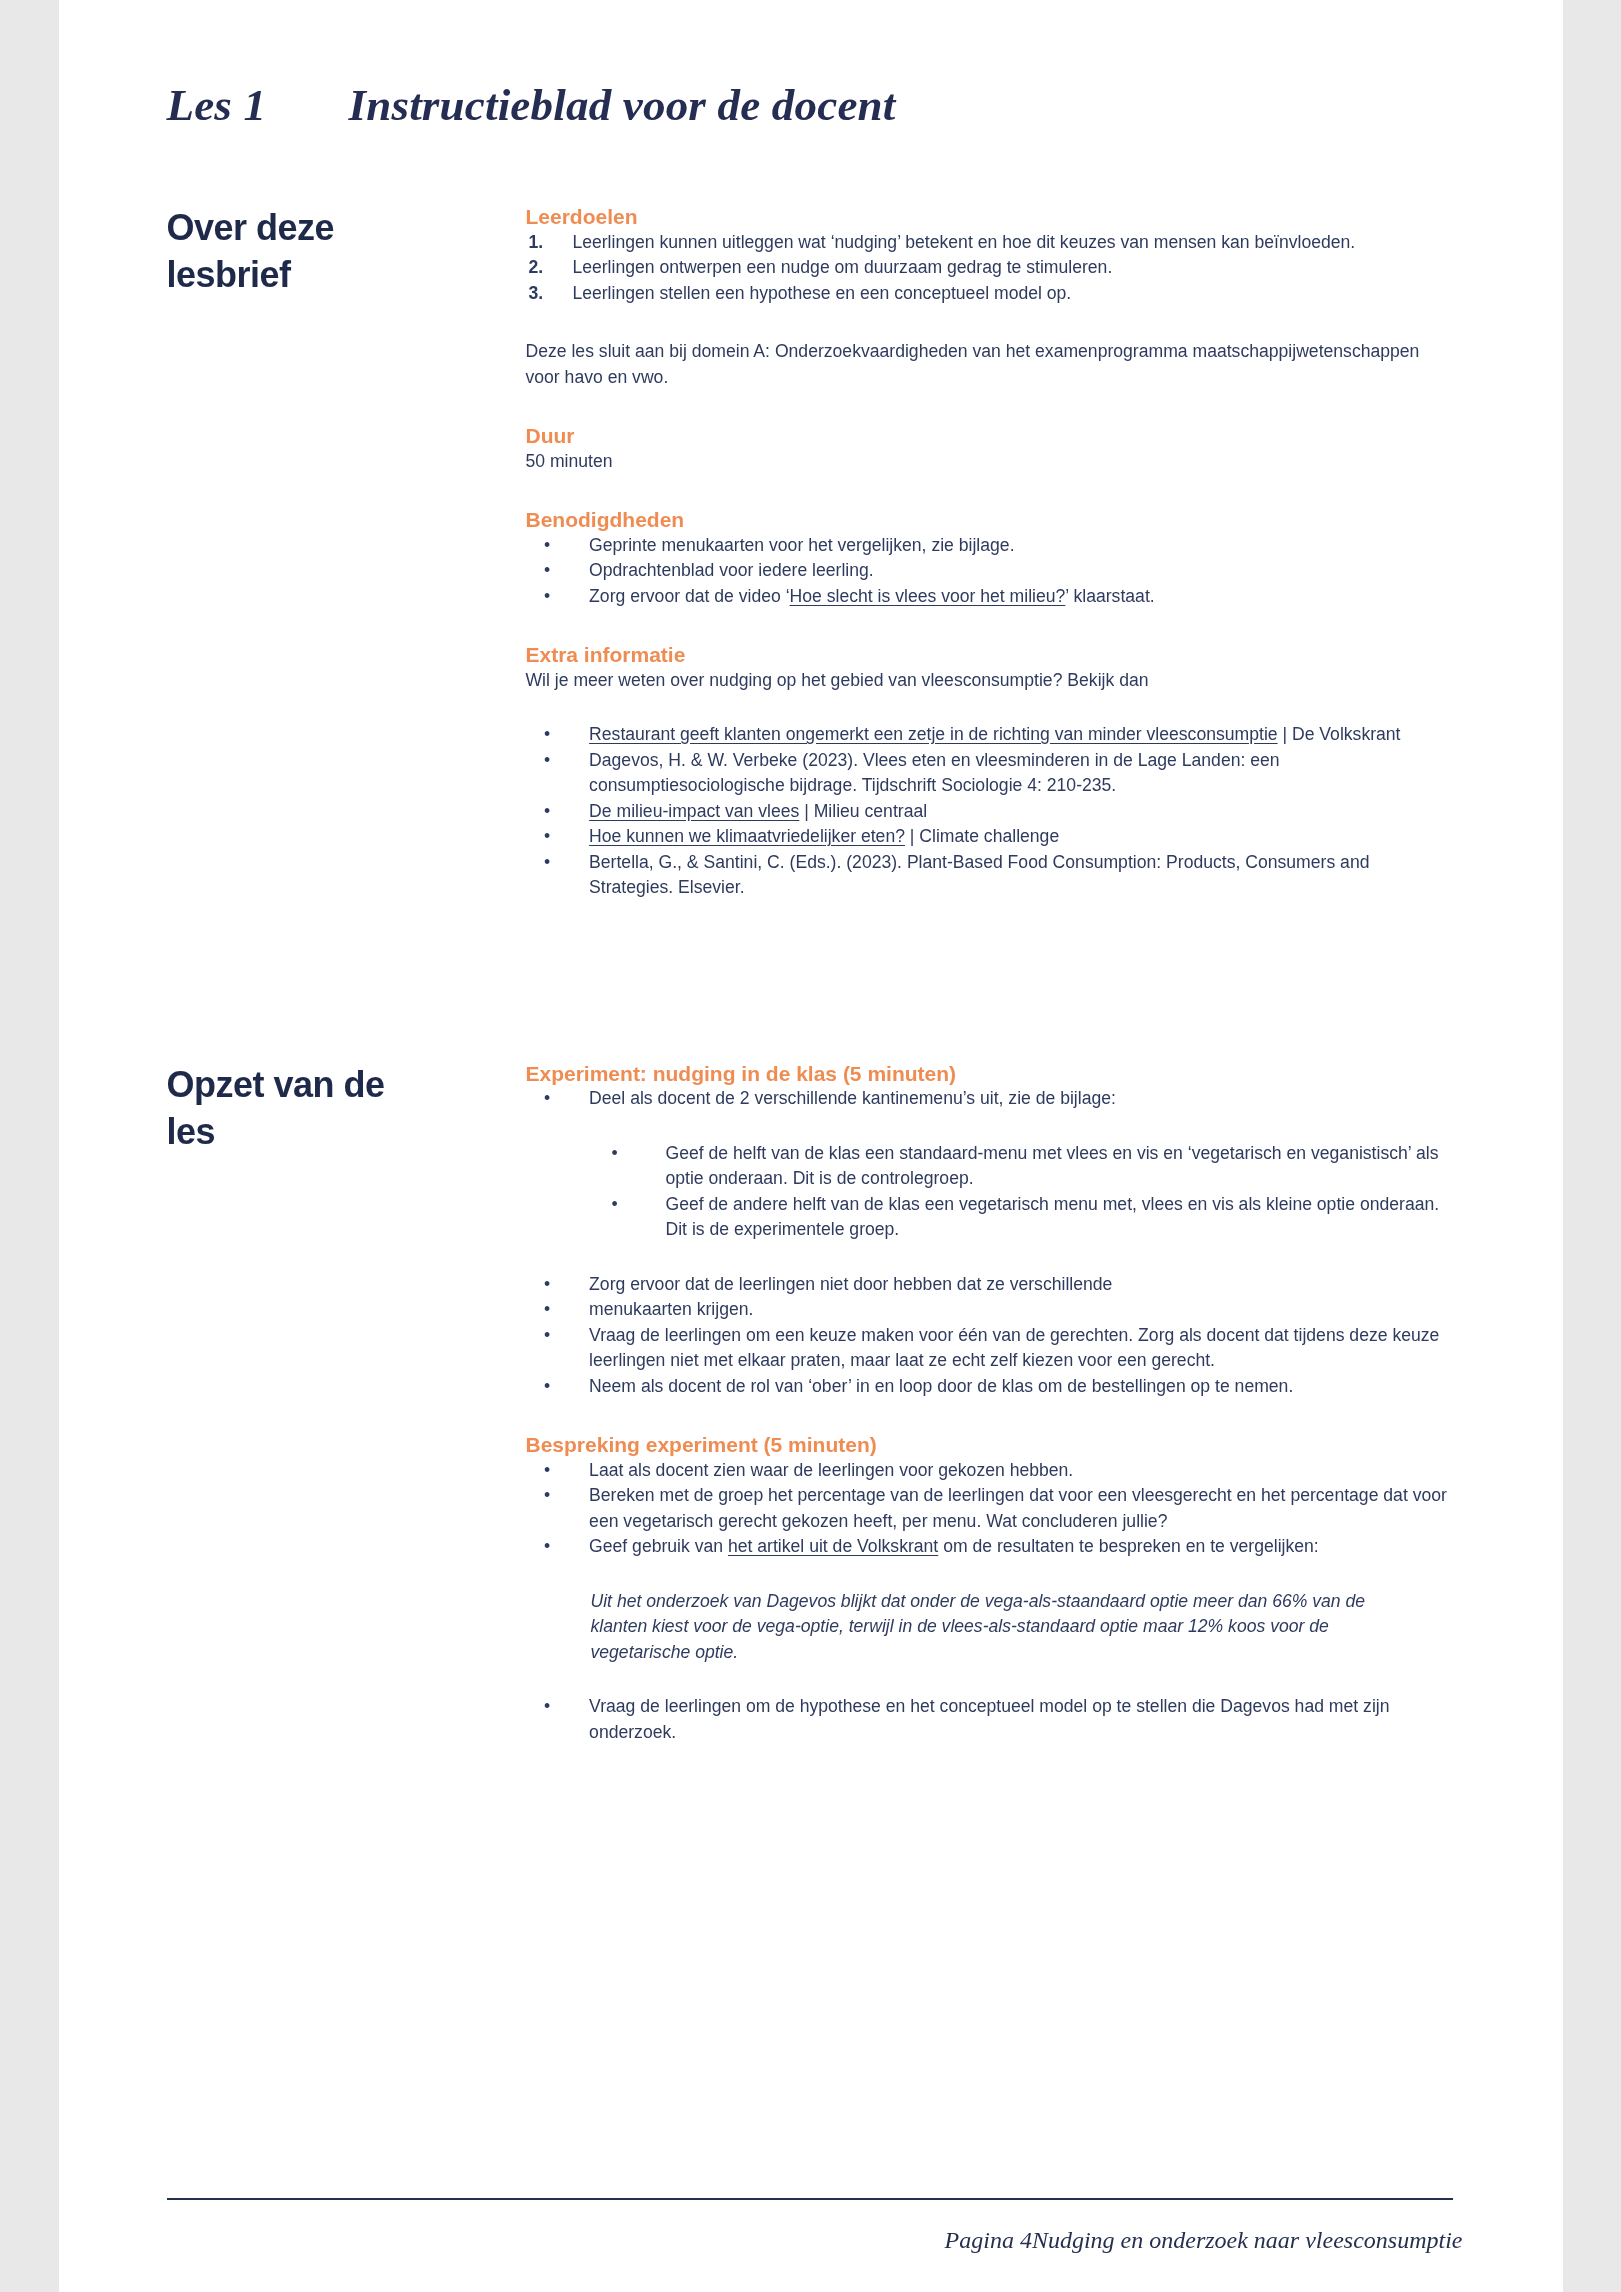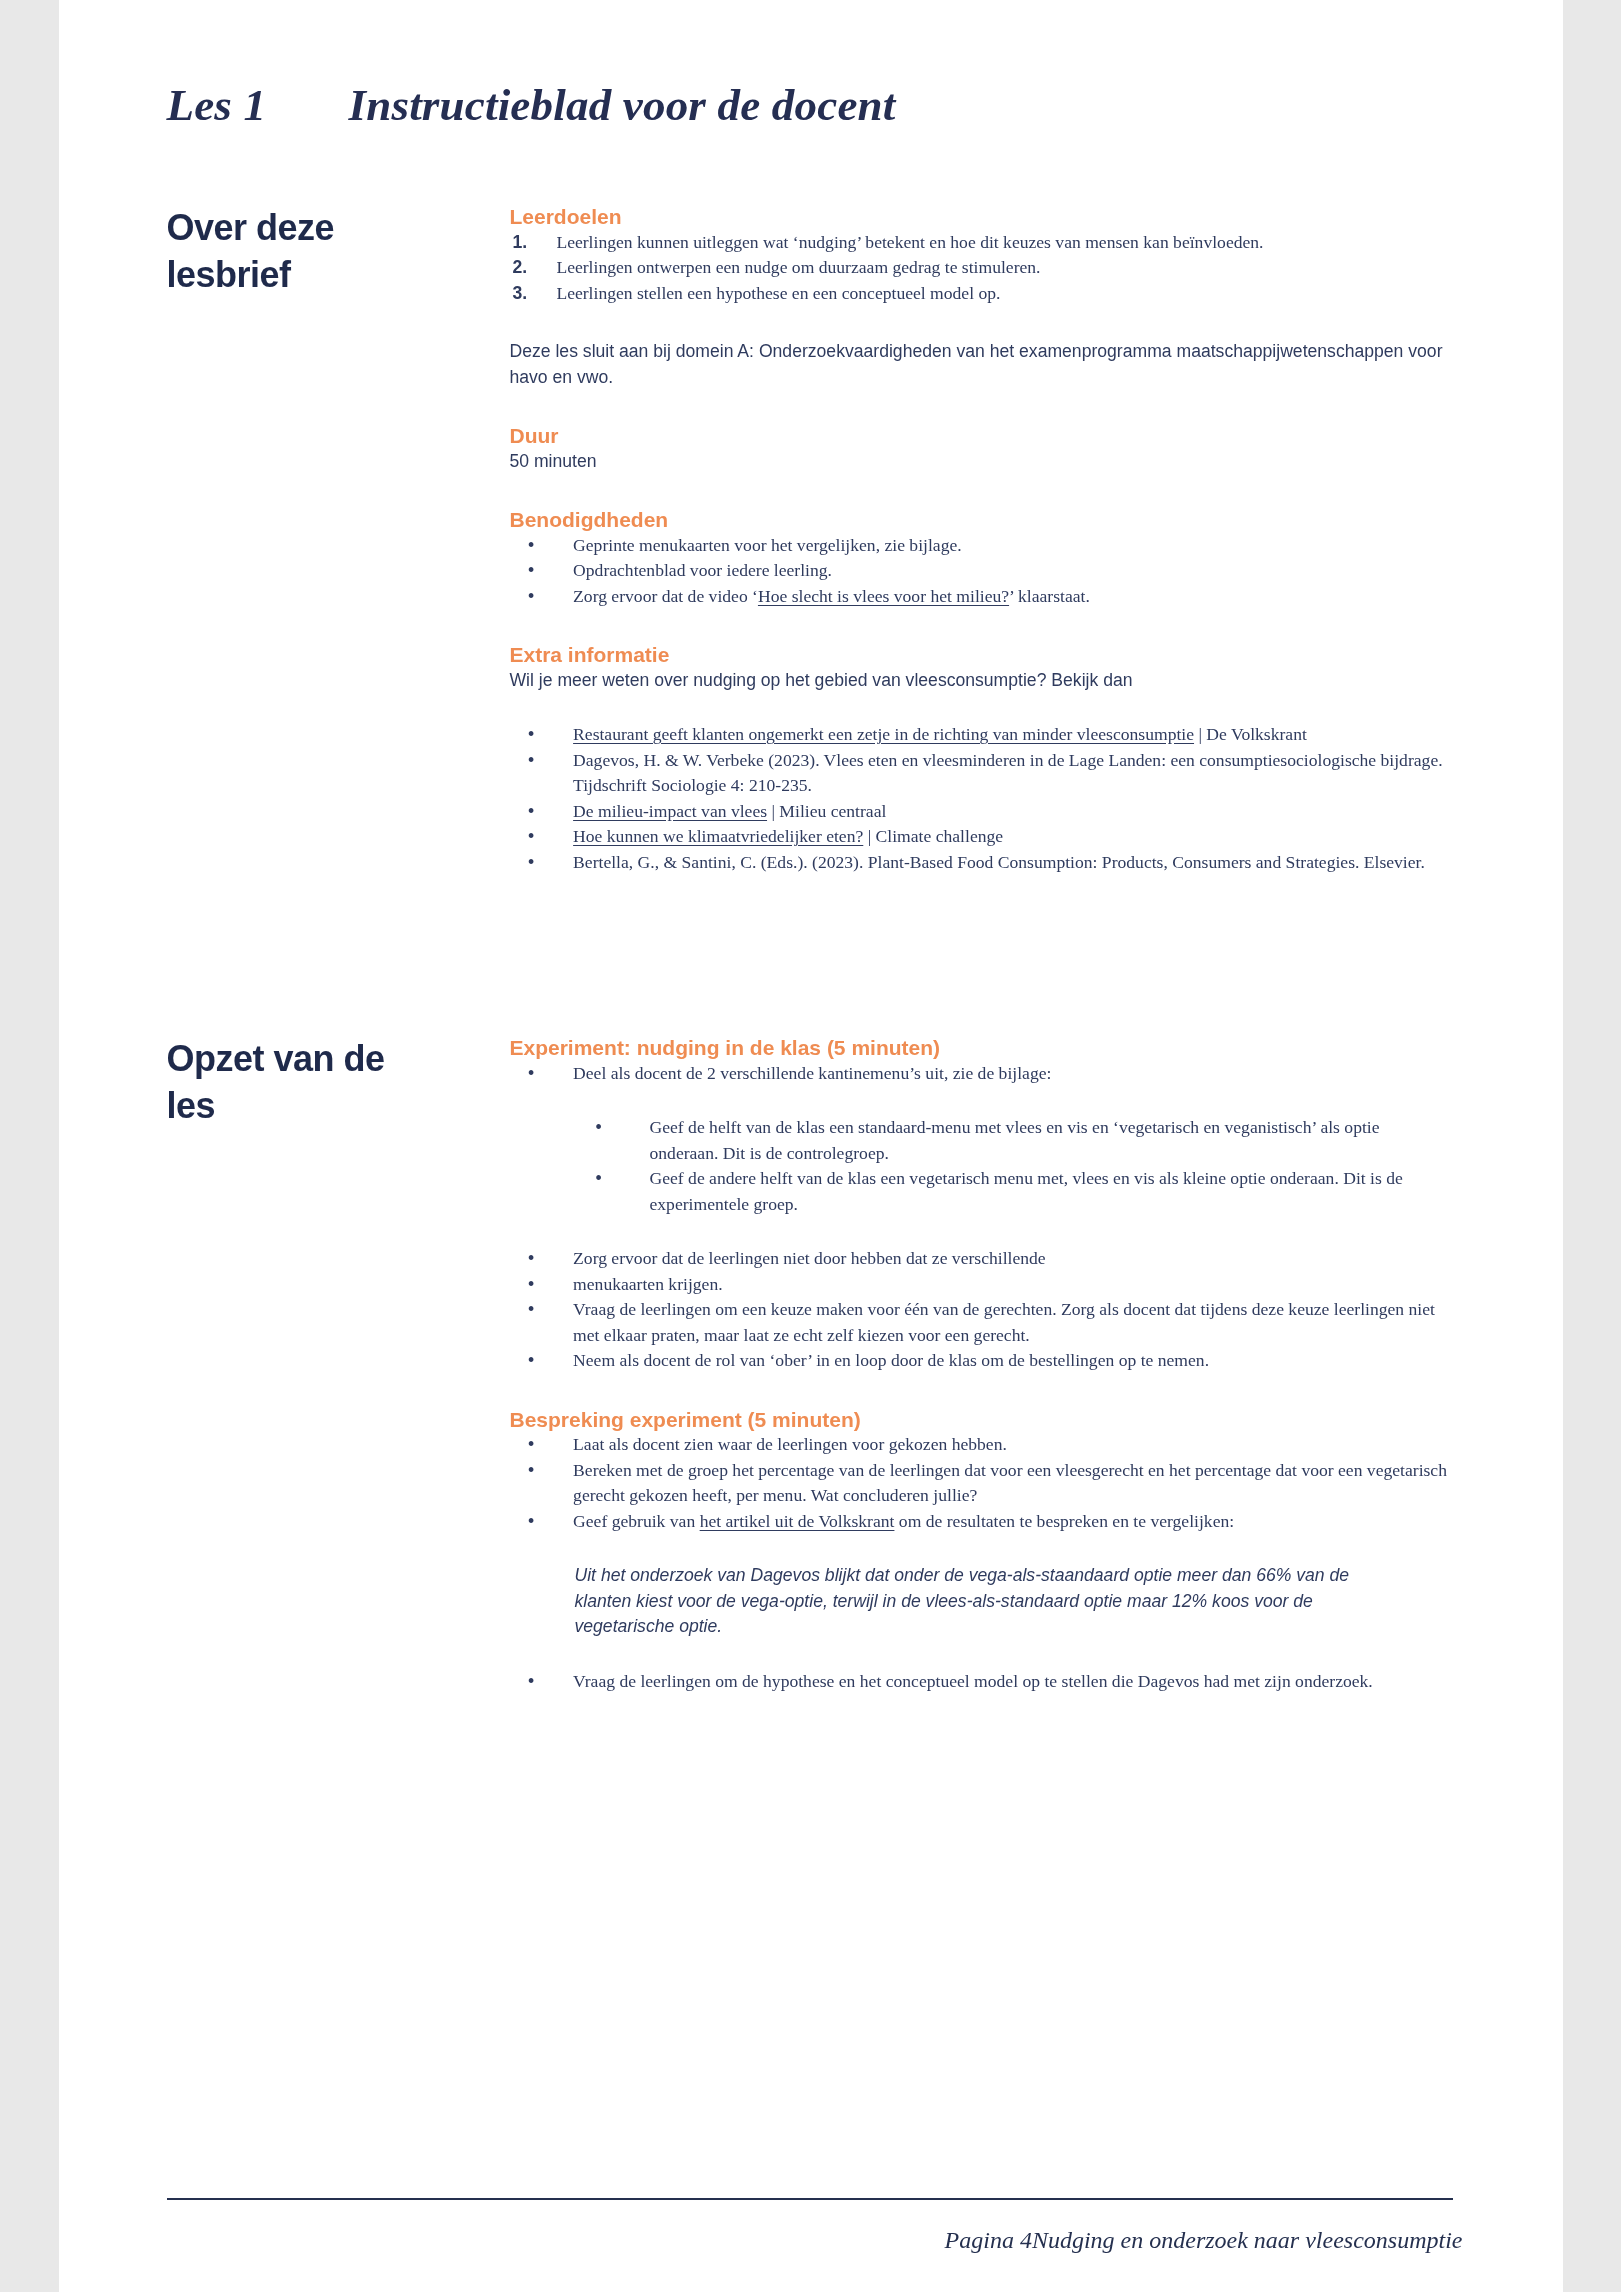--- a/index.html
+++ b/index.html
@@ -20,21 +20,21 @@
     width:182px; flex:none;
   }
   .doc-title .les, .doc-title h1 {
     font-family:"Liberation Serif", serif;
     font-style:italic; font-weight:600;
     font-size:45px; line-height:59px;
     color:#252e52; margin:0; letter-spacing:0.2px;
   }
 
   
-  .row { display:flex; }
+  .row { display:flex;gap:16px; }
   .row2 { margin-top:127px; }
   .side { width:343px; flex:none; }
   .side h2 {
     margin:0; max-width:265px;
     font-size:36px; line-height:47px; font-weight:700;
     color:#1f2a4b; letter-spacing:-0.5px;
   }
   .content { flex:1; font-size:17.6px; line-height:25.5px; }
 
   .block { margin-bottom:33px; }
@@ -43,21 +43,21 @@
     font-weight:700; color:#ef8c52;
   }
   p { margin:0; }
 
   
   .li { display:flex; align-items:flex-start; }
   .li .mk { flex:none; }
   .oli .mk { width:44px; padding-left:2.9px; font-weight:700; box-sizing:content-box; }
   .uli .mk { width:45px; padding-left:18.6px; box-sizing:content-box; }
   .sli .mk { width:54px; padding-left:86px; box-sizing:content-box; }
-  .li .tx { flex:1;font-family:Liberation Serif, serif; }
+  .li .tx { flex:1; }
   .sublist { margin:29px 0; }
   .postgap { margin-top:29px; }
 
   a.lnk, span.lnk {
     color:#2f3b5e; text-decoration:underline;
     text-underline-offset:2.9px; cursor:pointer;
   }
 
   
   .quote {

